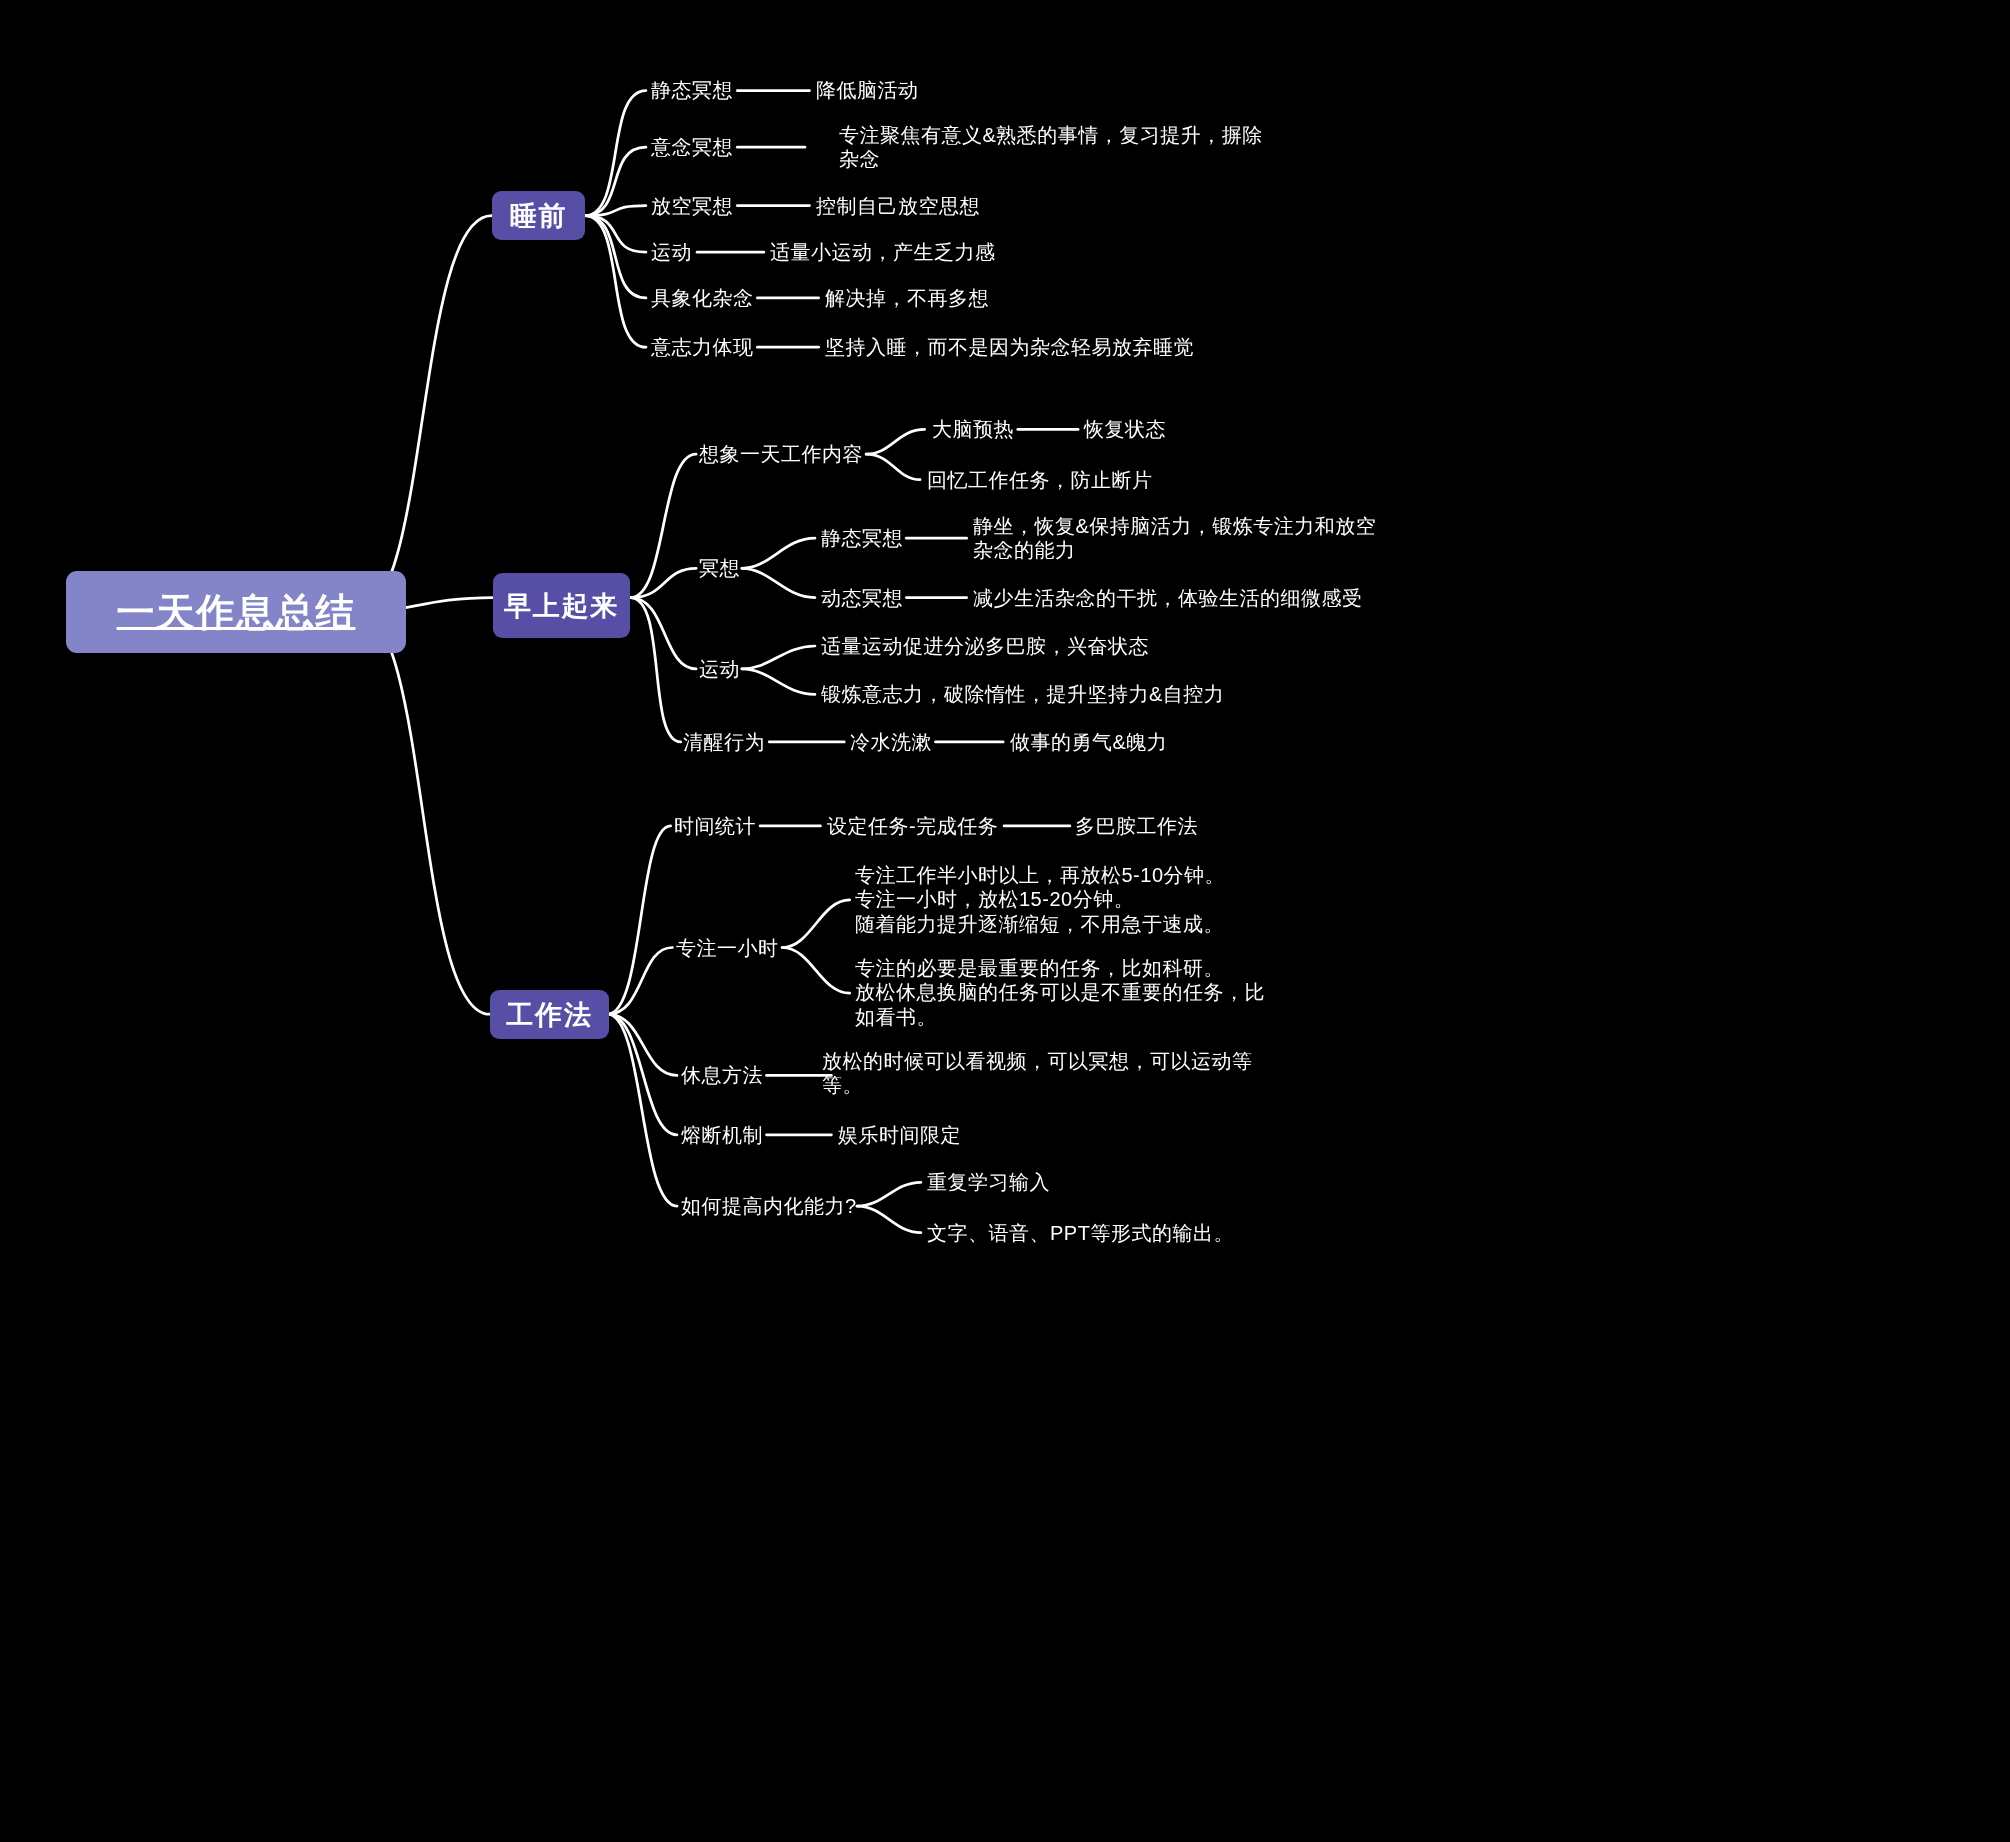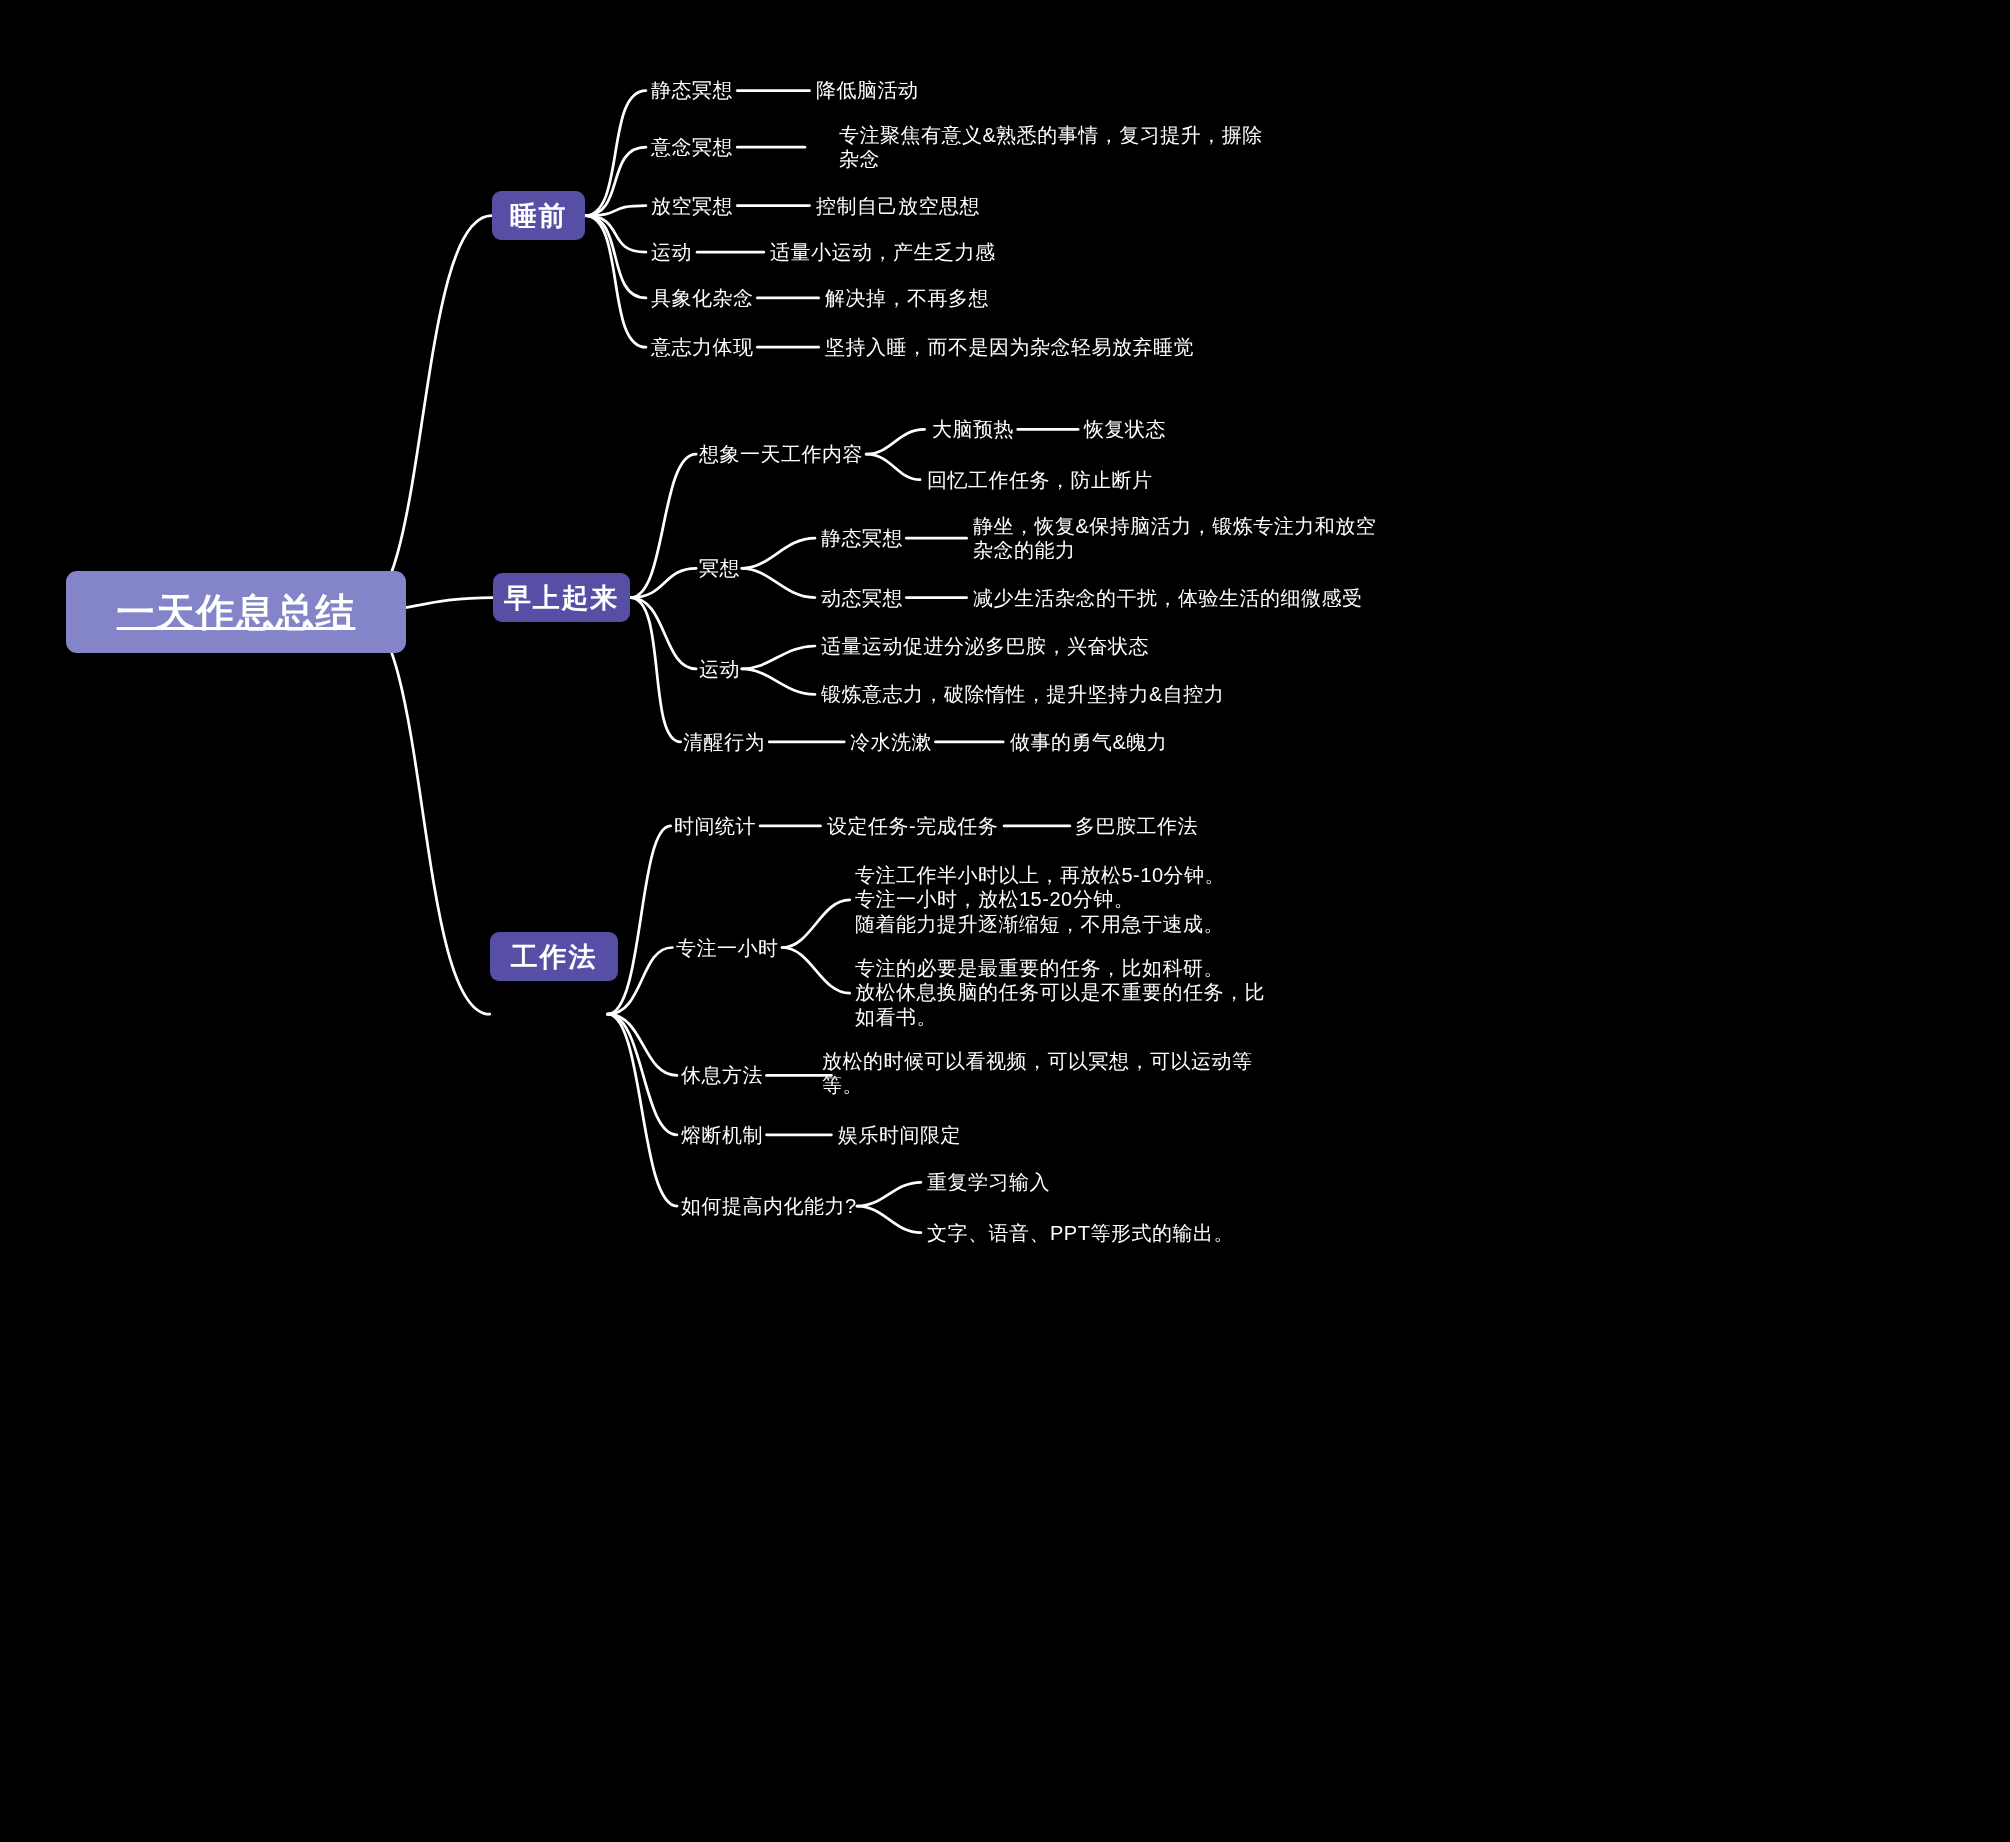--- a/index.html
+++ b/index.html
@@ -75,22 +75,22 @@
     <path d="M856,1037 C888,1037 898,985 930,985"></path>
     <path d="M856,1037 C888,1037 898,1087 930,1087"></path>
     <line x1="839" y1="1177" x2="910" y2="1177"></line>
     <line x1="839" y1="1242" x2="910" y2="1242"></line>
     <path d="M938,1320 C968,1320 978,1294 1008,1294"></path>
     <path d="M938,1320 C968,1320 978,1349 1008,1349"></path>
   </svg>
 
   <div class="box root" style="left:66px;top:571px;width:340px;height:82px;text-decoration:underline;">一天作息总结</div>
   <div class="box branch" style="left:492px;top:191px;width:93px;height:49px;">睡前</div>
-  <div class="box branch" style="left:493px;top:573px;width:137px;height:49px;">早上起来</div>
-  <div class="box branch" style="left:490px;top:932px;width:128px;height:49px;text-align:right;">工作法</div>
+  <div class="box branch" style="left:493px;top:573px;width:137px;height:65px;">早上起来</div>
+  <div class="box branch" style="left:490px;top:990px;width:119px;height:49px;text-align:right;">工作法</div>
 
   <div class="node" style="left:651px;top:90px;">静态冥想</div>
   <div class="node" style="left:816px;top:90px;">降低脑活动</div>
   <div class="node" style="left:651px;top:147px;">意念冥想</div>
   <div class="node block" style="left:839px;top:147px;width:434px;">专注聚焦有意义&amp;熟悉的事情，复习提升，摒除杂念</div>
   <div class="node" style="left:651px;top:206px;">放空冥想</div>
   <div class="node" style="left:816px;top:206px;">控制自己放空思想</div>
   <div class="node" style="left:651px;top:252px;">运动</div>
   <div class="node" style="left:770px;top:252px;">适量小运动，产生乏力感</div>
   <div class="node" style="left:651px;top:298px;">具象化杂念</div>

